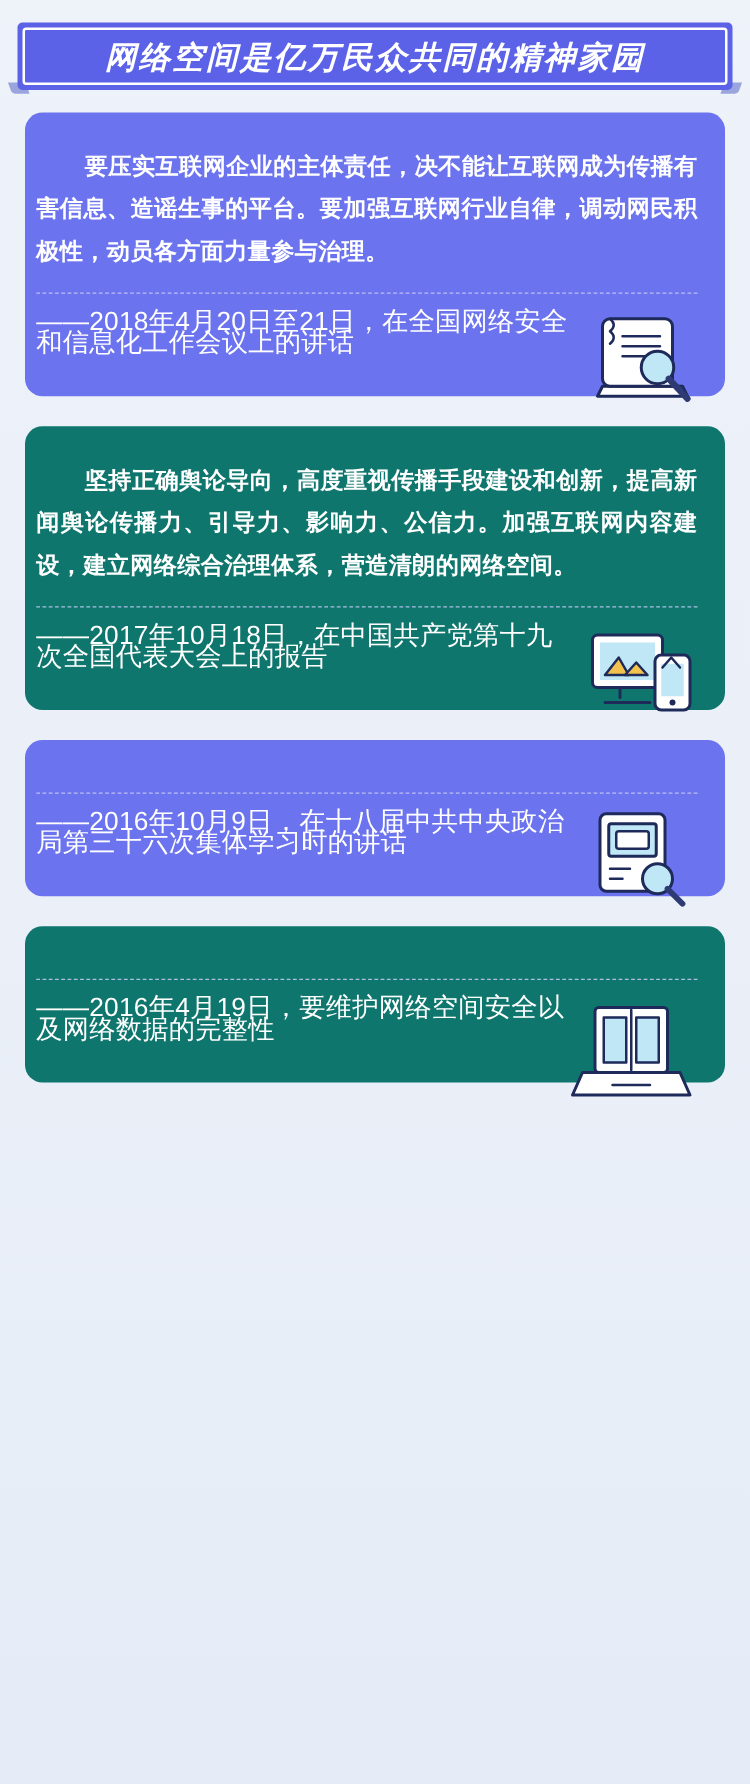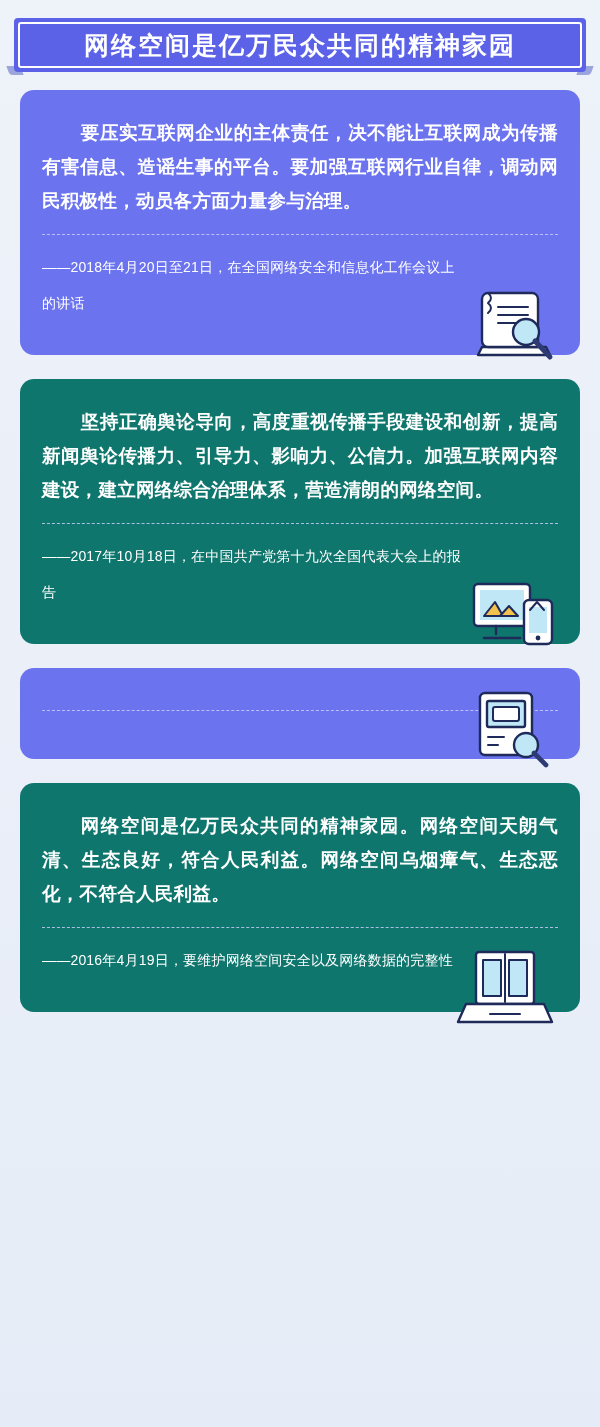--- a/index.html
+++ b/index.html
@@ -14,20 +14,21 @@
     background: linear-gradient(180deg, #eef2f9 0%, #e6ecf7 100%);
     padding: 0 0 20px 0;
     position: relative;
   }
 
   
   .header {
     margin: 18px 14px 0 14px;
     position: relative;
     height: 58px;
+    font-style: italic;
   }
   .header-bar {
     position: absolute;
     left: 0; top: 0;
     width: 572px;
     height: 54px;
     background: #5b62e8;
     border-radius: 4px;
   }
   .header-inner {
@@ -58,42 +59,42 @@
   .header-tab-l { left: -6px; border-radius: 0 0 0 3px; transform: skewX(20deg); }
   .header-tab-r { right: -6px; border-radius: 0 0 3px 0; transform: skewX(-20deg); }
 
   
   .cards { margin-top: 14px; }
   .card {
     position: relative;
     margin: 0 20px 24px 20px;
     background: #6b73ee;
     border-radius: 14px;
-    padding: 26px 22px 34px 22px;
+    padding: 26px 22px 34px 9px;
     color: #ffffff;
     overflow: visible;
   }
   .card.alt { background: #0f766e; }
   .quote {
     font-size: 18.5px;
     line-height: 34px;
     text-indent: 2.1em;
     letter-spacing: 0.3px;
     font-weight: bold;
     text-align: justify;
   }
   .divider {
     margin: 16px 0 14px 0;
     height: 0;
     border-top: 1.5px dashed #c9cdf8;
     opacity: .85;
   }
   .source {
-    font-size: 14px;
-    line-height: 36px;
+    font-size: 21px;
+    line-height: 17px;
     letter-spacing: .2px;
     padding-right: 96px;
     font-weight: normal;
   }
 
   
   .illus {
     position: absolute;
     right: 14px;
     bottom: -14px;
@@ -154,36 +155,36 @@
           <rect x="67" y="41" width="18" height="26" fill="#bfe7f5" stroke="none"></rect>
           <path d="M68 44 L75 36 L82 44" stroke-width="2"></path>
           <circle cx="76" cy="72" r="2.4" fill="#1e2a5a" stroke="none"></circle>
         </g>
       </svg>
     </div>
   </div>
 
   <div class="card">
     <div class="divider"></div>
+    <div class="source">——2016年10月9日，在十八届中共中央政治局第三十六次集体学习时的讲话</div>
     <div class="illus">
       <svg viewBox="0 0 104 92" width="104" height="92">
         <g fill="none" stroke="#1e2a5a" stroke-width="2.4" stroke-linejoin="round" stroke-linecap="round">
           <rect x="18" y="12" width="52" height="62" rx="5" fill="#ffffff"></rect>
           <rect x="25" y="20" width="38" height="26" rx="2" fill="#bfe7f5"></rect>
           <rect x="31" y="26" width="26" height="14" rx="2" fill="#ffffff" stroke-width="2"></rect>
           <path d="M26 56 h16 M26 64 h10" stroke-width="2"></path>
           <circle cx="64" cy="64" r="12" fill="#bfe7f5"></circle>
           <path d="M72 72 L84 84" stroke-width="4.6" stroke="#2d3a74"></path>
         </g>
       </svg>
     </div>
   </div>
 
   <div class="card alt">
-    <div class="quote">网络空间是亿万民众共同的精神家园。网络空间天朗气清、生态良好，符合人民利益。网络空间乌烟瘴气、生态恶化，不符合人民利益。</div>
     <div class="divider"></div>
     <div class="source">——2016年4月19日，要维护网络空间安全以及网络数据的完整性</div>
     <div class="illus book">
       <svg viewBox="0 0 112 96" width="112" height="96">
         <g fill="none" stroke="#1e2a5a" stroke-width="2.4" stroke-linejoin="round" stroke-linecap="round">
           <rect x="26" y="10" width="58" height="52" rx="3" fill="#ffffff"></rect>
           <rect x="33" y="18" width="18" height="36" fill="#bfe7f5" stroke="#1e2a5a" stroke-width="2"></rect>
           <rect x="59" y="18" width="18" height="36" fill="#bfe7f5" stroke="#1e2a5a" stroke-width="2"></rect>
           <path d="M55 12 v48" stroke-width="2"></path>
           <path d="M16 62 h78 l8 18 H8 Z" fill="#ffffff"></path>

